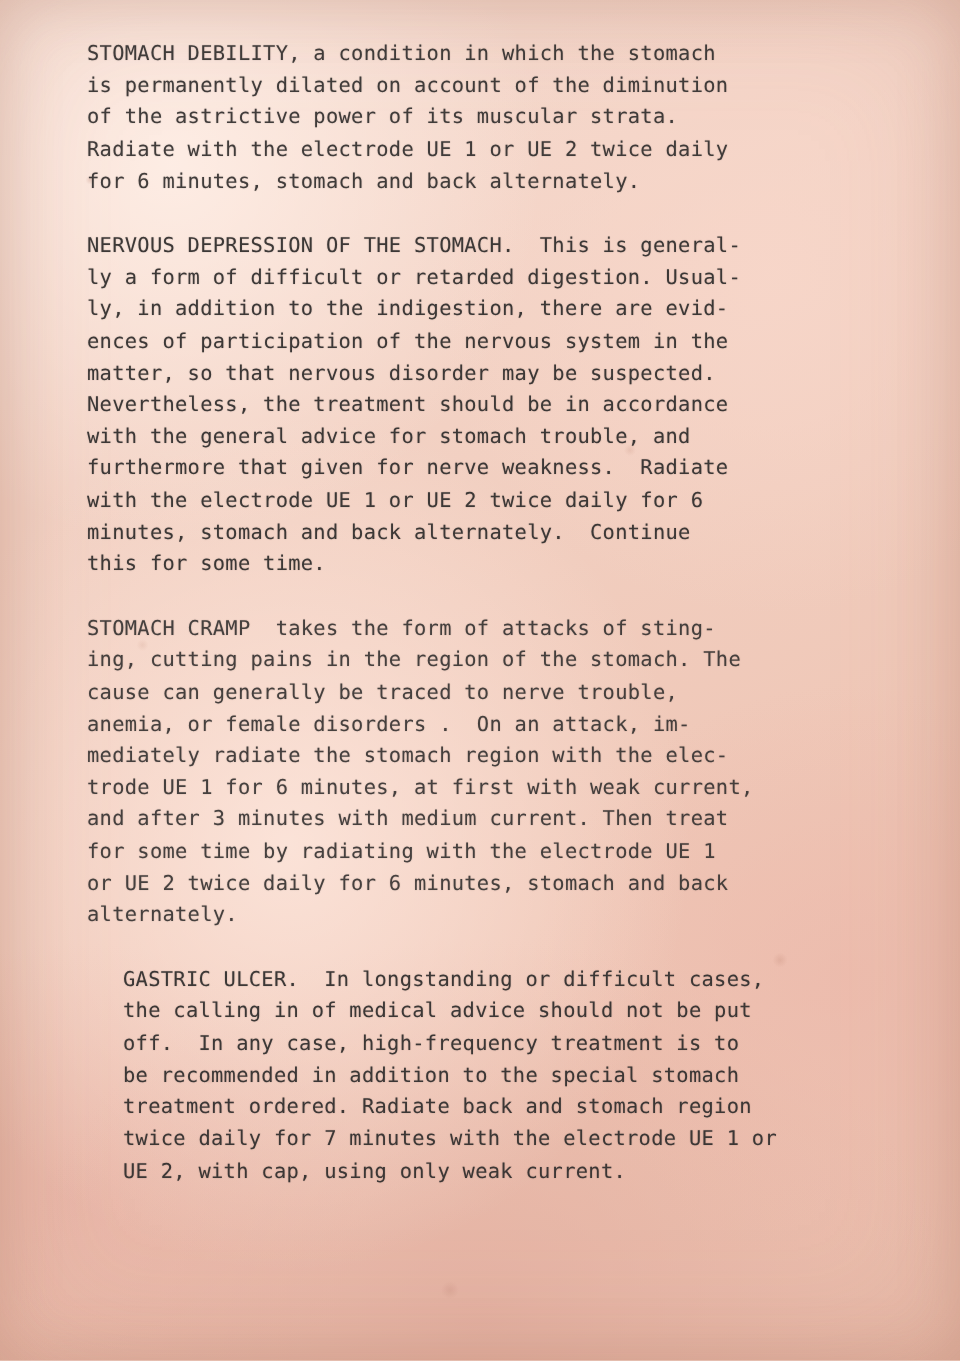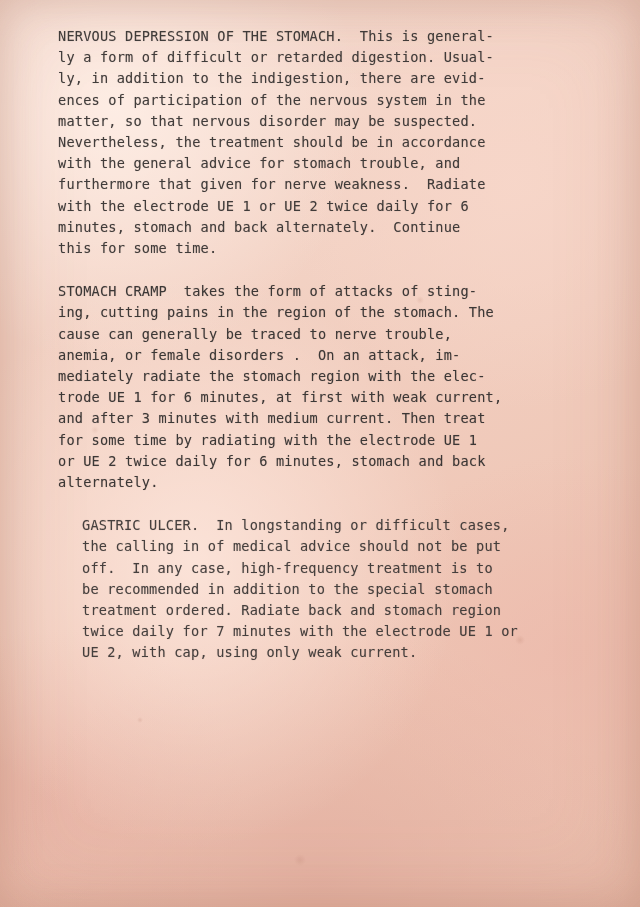--- a/index.html
+++ b/index.html
@@ -88,20 +88,25 @@
   .para:nth-child(odd) { opacity: 0.93; }
   .para:nth-child(3)   { opacity: 0.9; }
 </style>
 </head>
 <body>
 
 <div id="page">
   <div class="content">
 
 
+    <p class="para">STOMACH DEBILITY, a condition in which the stomach
+is permanently dilated on account of the diminution
+of the astrictive power of its muscular strata.
+Radiate with the electrode UE 1 or UE 2 twice daily
+for 6 minutes, stomach and back alternately.</p>
 
     <p class="para">NERVOUS DEPRESSION OF THE STOMACH.  This is general-
 ly a form of difficult or retarded digestion. Usual-
 ly, in addition to the indigestion, there are evid-
 ences of participation of the nervous system in the
 matter, so that nervous disorder may be suspected.
 Nevertheless, the treatment should be in accordance
 with the general advice for stomach trouble, and
 furthermore that given for nerve weakness.  Radiate
 with the electrode UE 1 or UE 2 twice daily for 6

